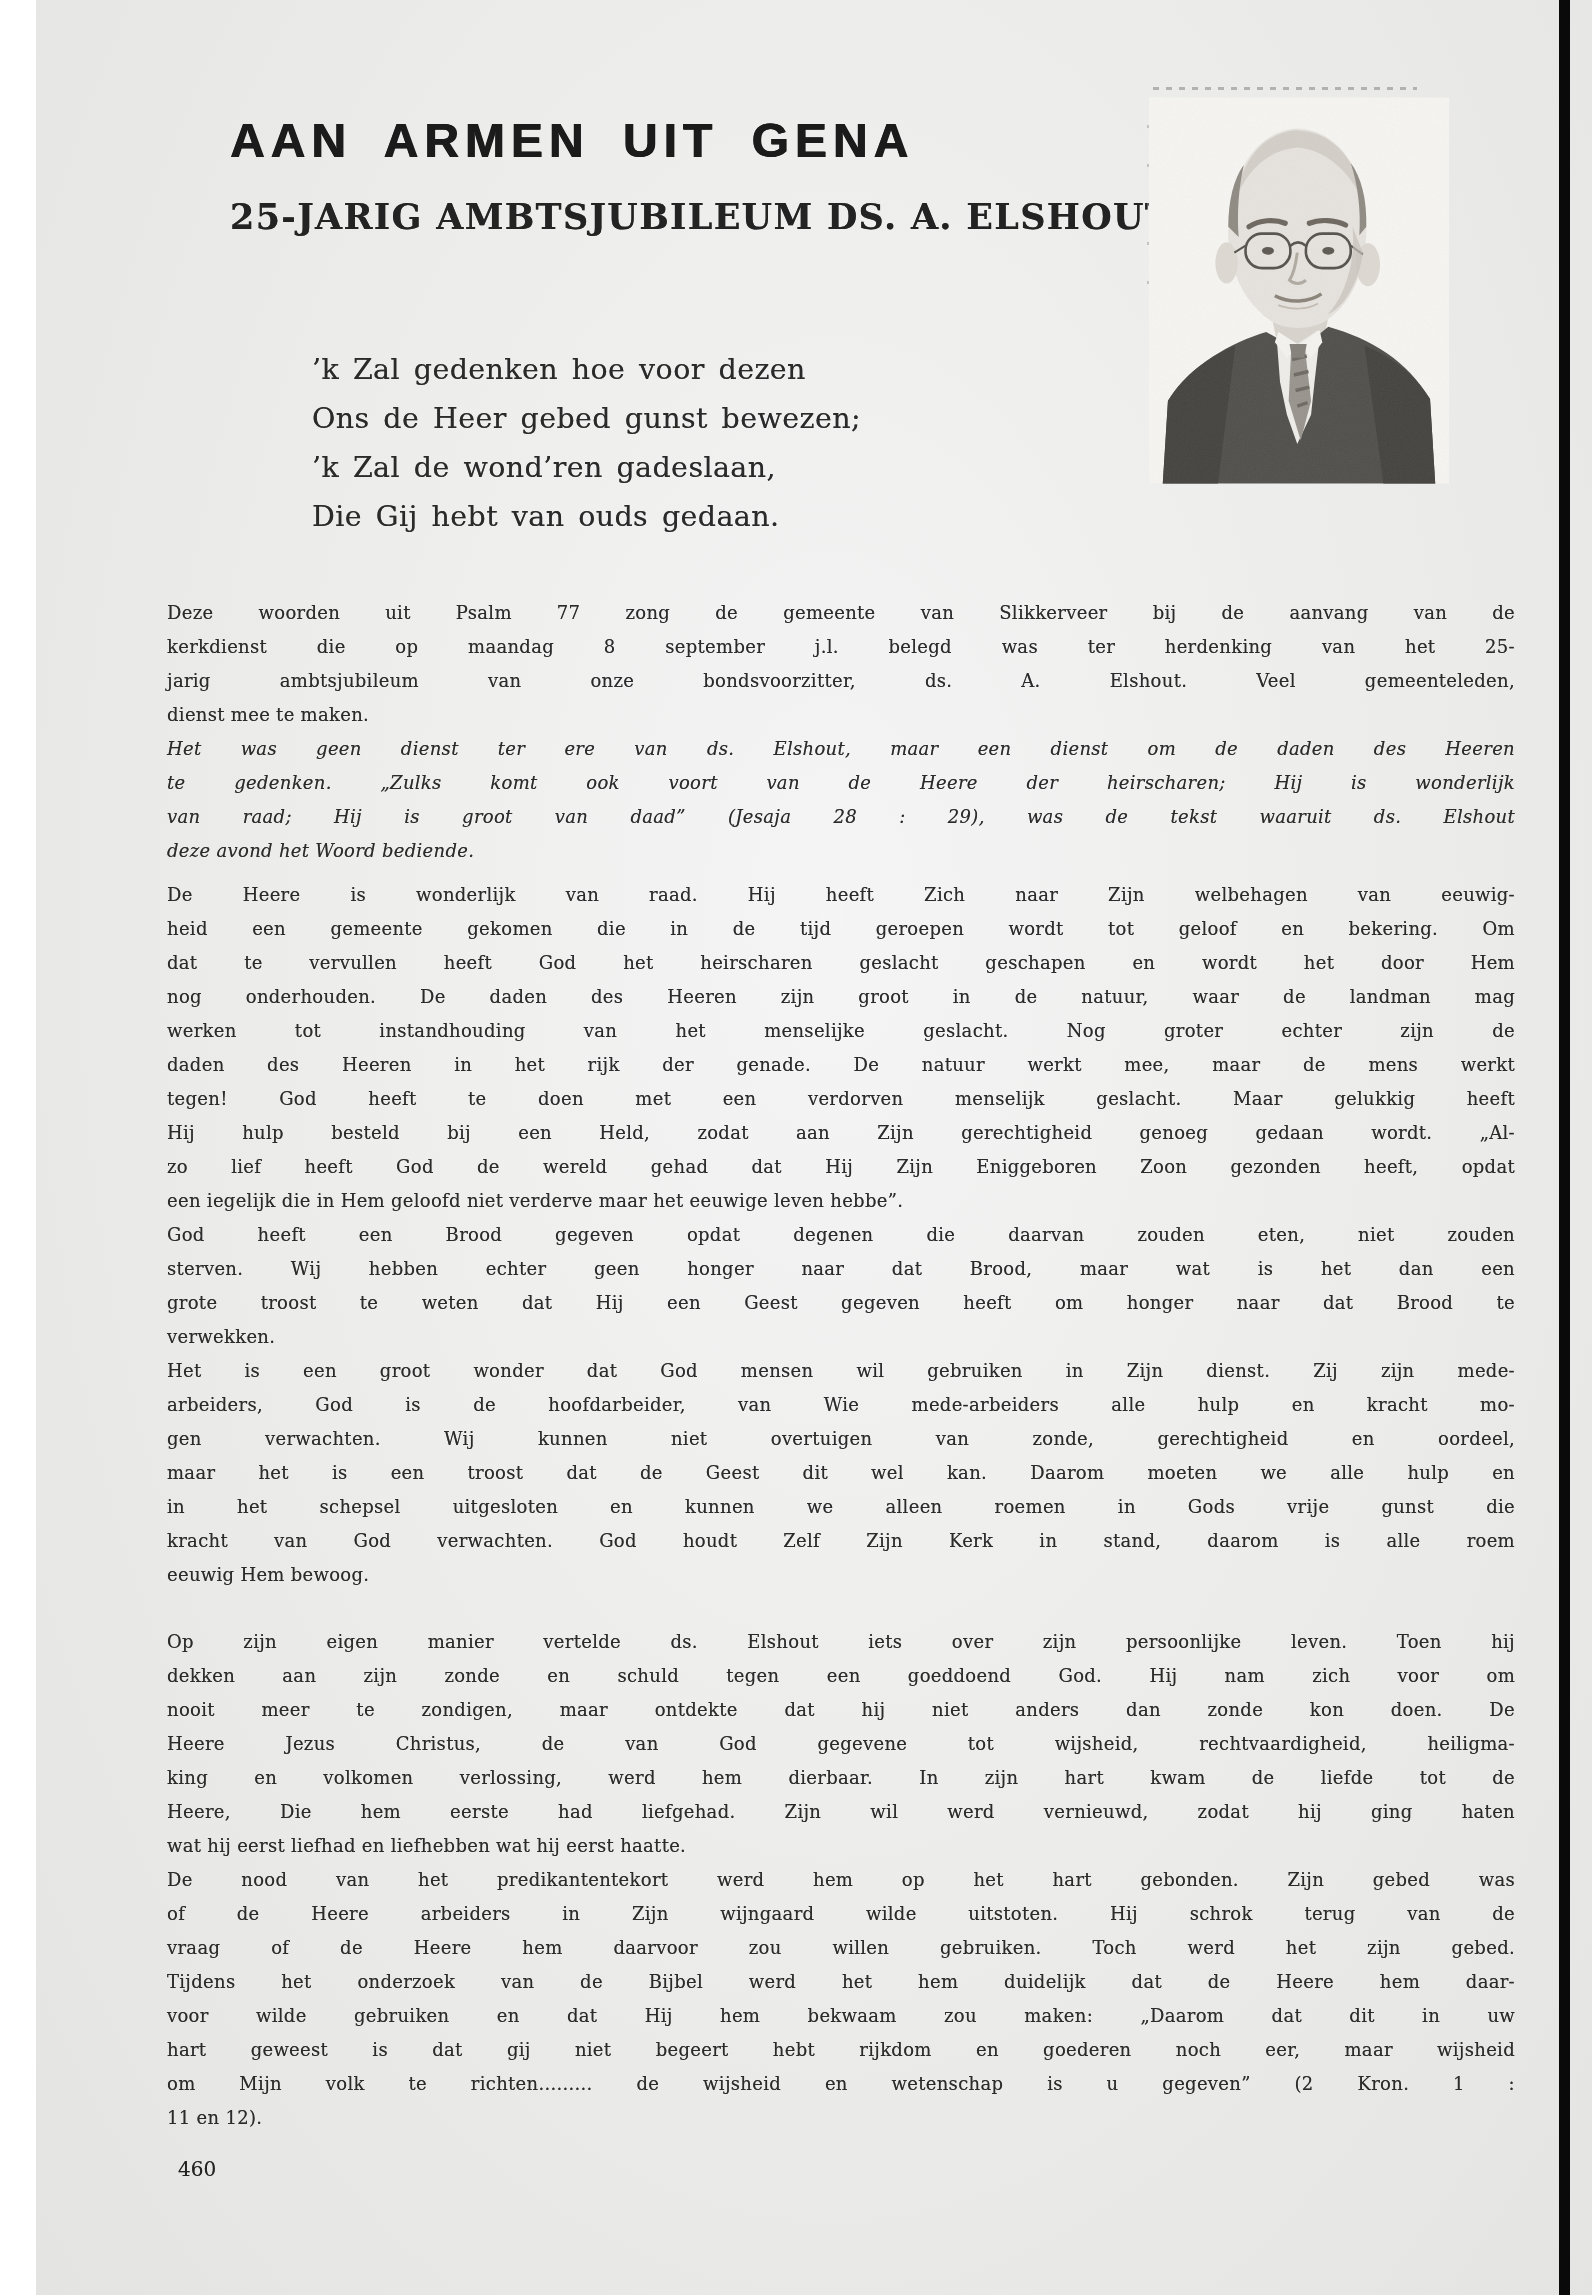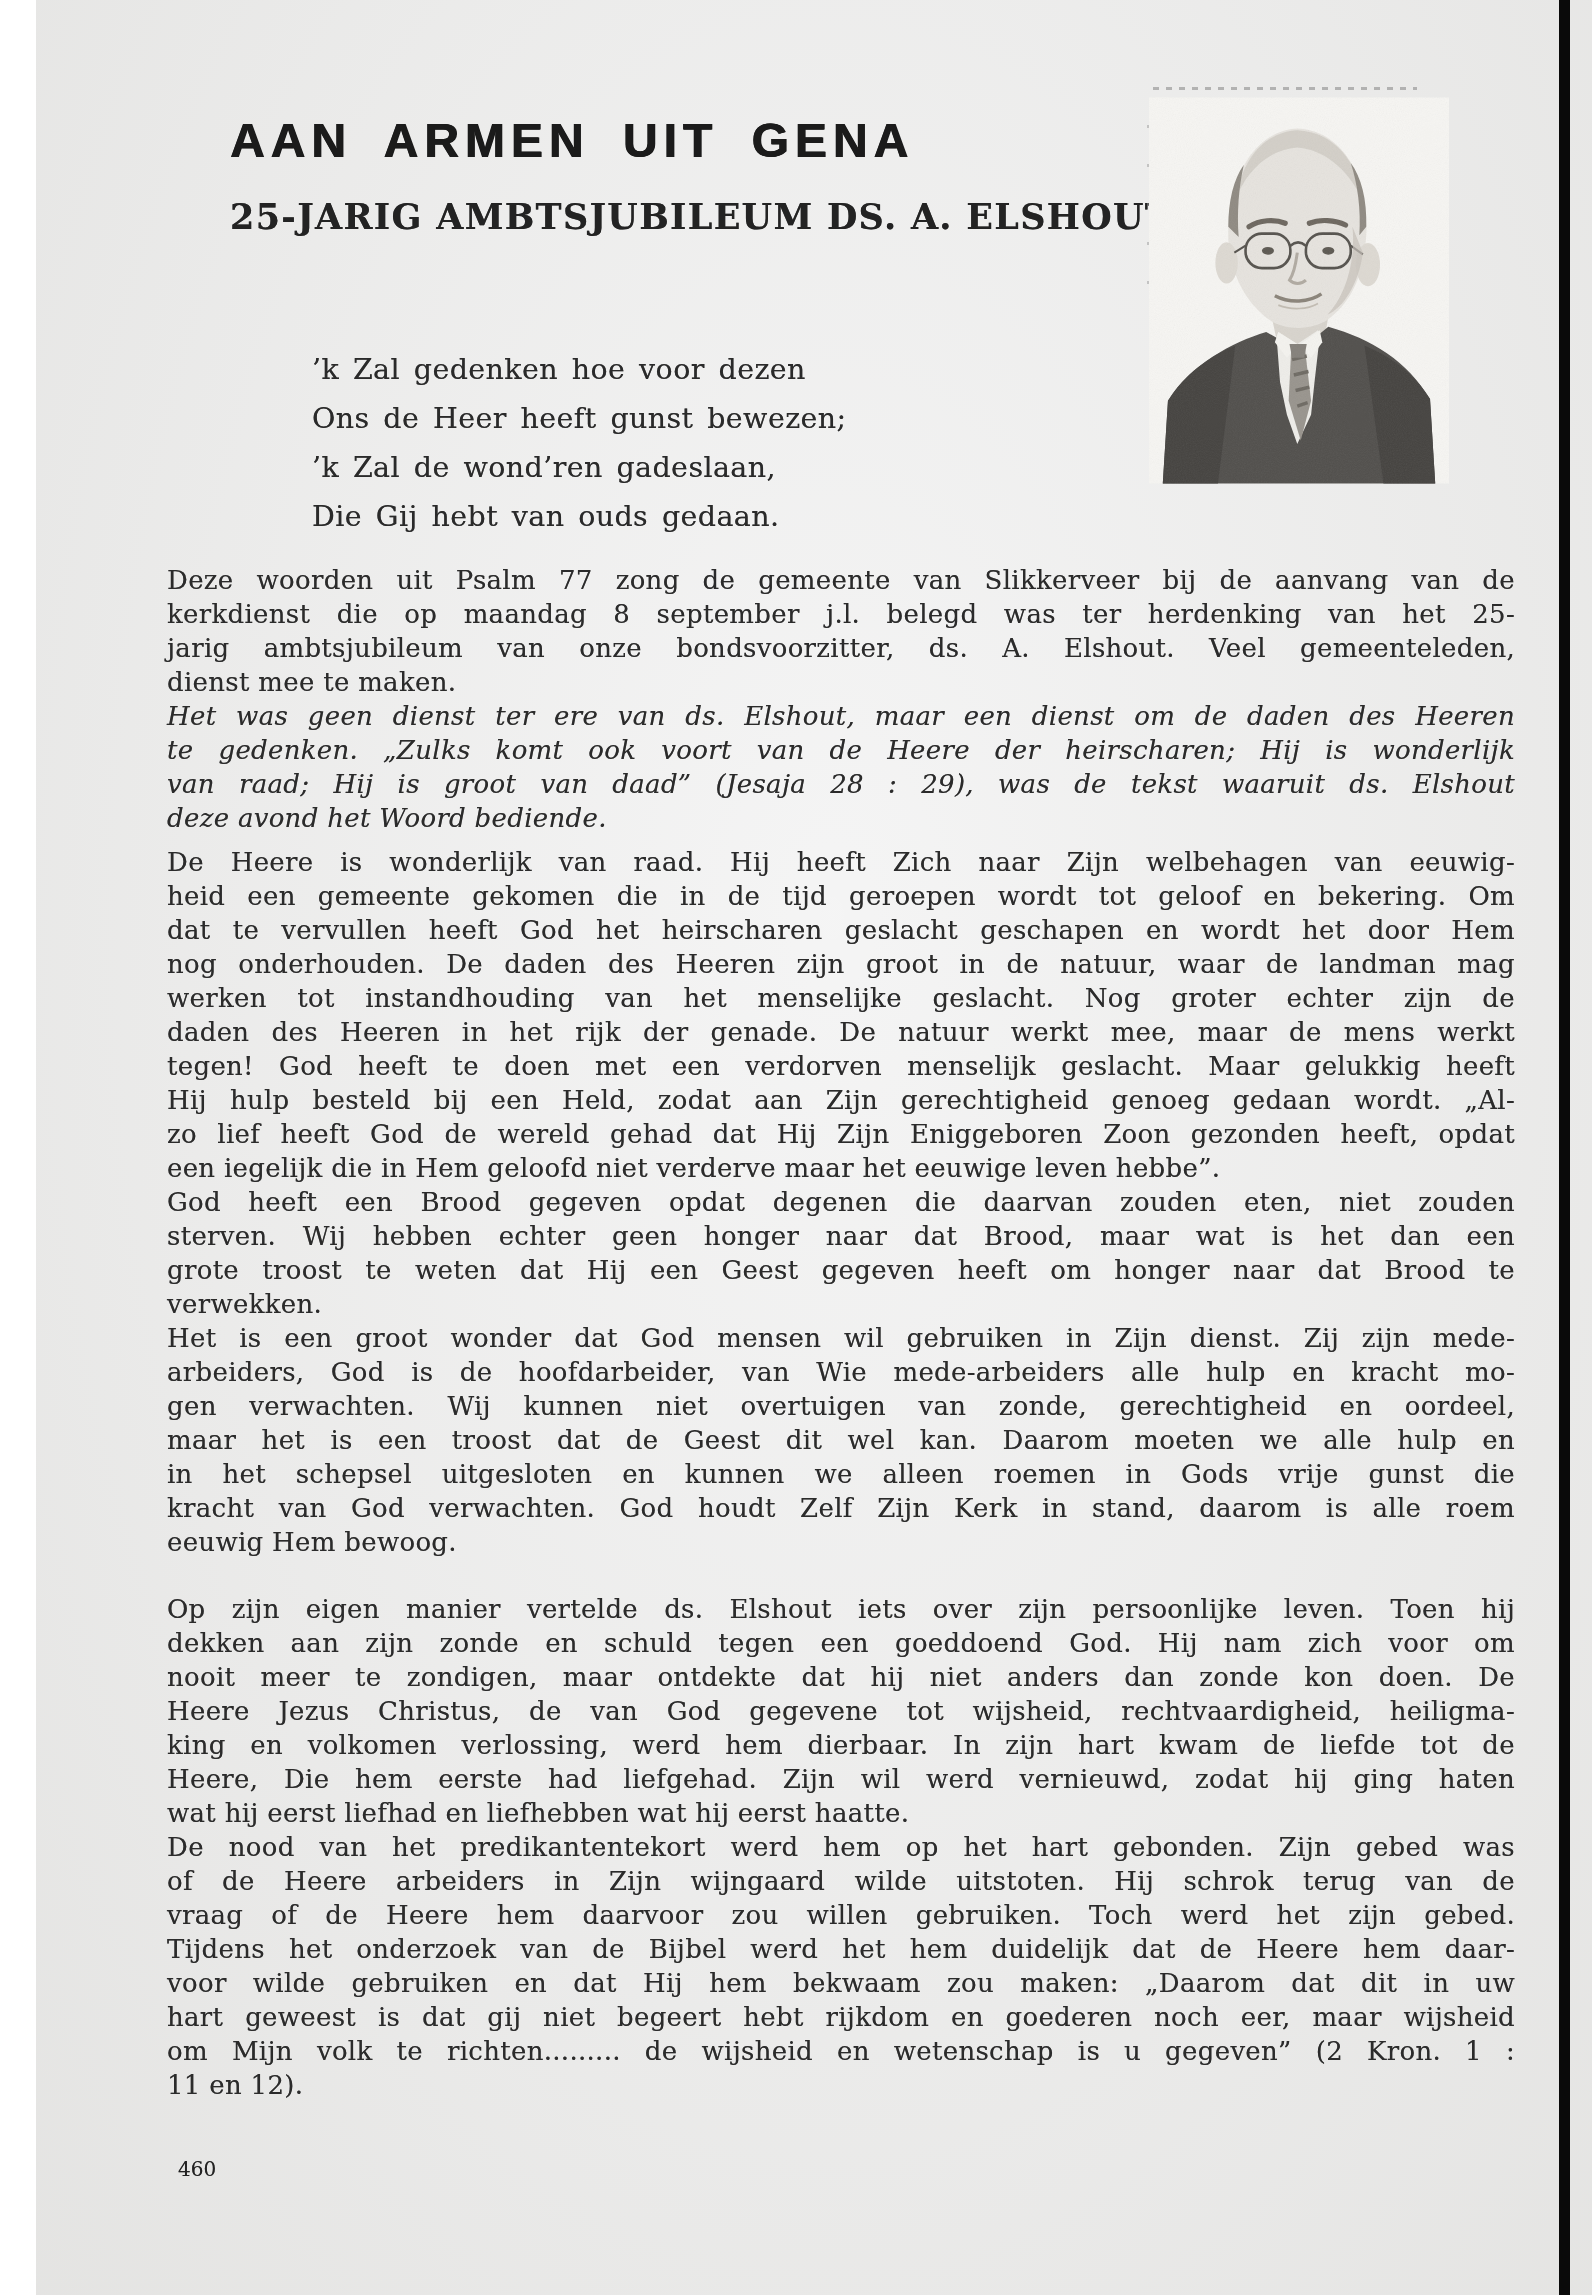--- a/index.html
+++ b/index.html
@@ -52,23 +52,23 @@
     background:repeating-linear-gradient(90deg,#8c8c8c 0 6px, transparent 6px 13px);
     opacity:.6;
   }
   .dotcol {
     position:absolute; left:1111px; top:125px;
     width:2.6px; height:164px;
     background:repeating-linear-gradient(180deg,#9a9a9a 0 2.6px, transparent 2.6px 39px);
     opacity:.5;
   }
   .body-text {
-    position:absolute; left:131px; top:563px;
+    position:absolute; left:131px; top:596px;
     width:1348px;
-    font-size:26px; line-height:34px;
+    font-size:18px; line-height:34px;
     letter-spacing:0.3px;
     color:#2b2b2b;
     text-shadow:0 0 0.4px rgba(40,40,40,.55);
   }
   .block + .block { margin-top:33px; }
   .para { margin:0; }
   .para.gap-after { margin-bottom:9.5px;font-style:italic; }
   .line { text-align:justify; text-align-last:justify; }
   .line.line-last { text-align-last:left; }
   .page-number {
@@ -86,21 +86,21 @@
 <body>
 
 <div class="page">
 
   <h1 class="title">AAN ARMEN UIT GENA</h1>
 
   <h2 class="subtitle">25-JARIG AMBTSJUBILEUM DS. A. ELSHOUT</h2>
 
   <div class="poem">
       <div>’k Zal gedenken hoe voor dezen</div>
-      <div>Ons de Heer heeft gunst bewezen;</div>
+      <div>Ons de Heer gebed gunst bewezen;</div>
       <div>’k Zal de wond’ren gadeslaan,</div>
       <div>Die Gij hebt van ouds gedaan.</div>
     </div>
 
   <div class="dotline"></div>
   <div class="dotcol"></div>
 
   <div class="portrait">
     <svg width="300" height="387" viewBox="0 0 348 448" xmlns="http://www.w3.org/2000/svg">
       <defs>

